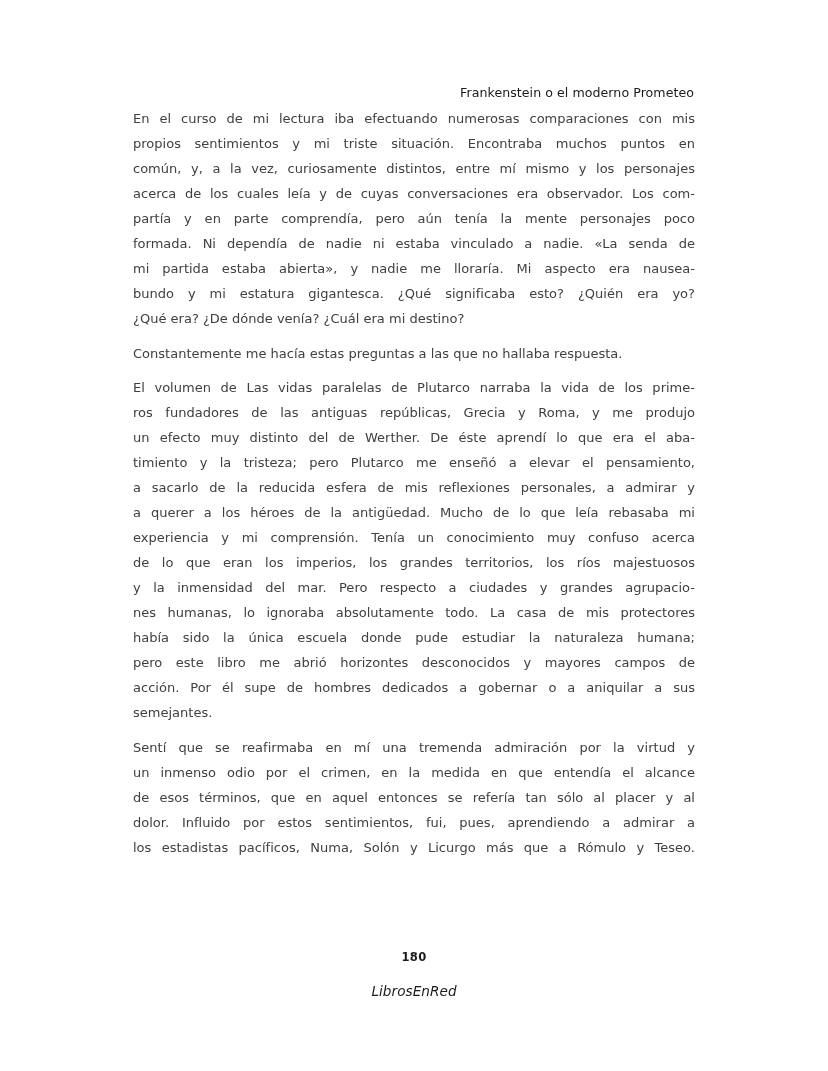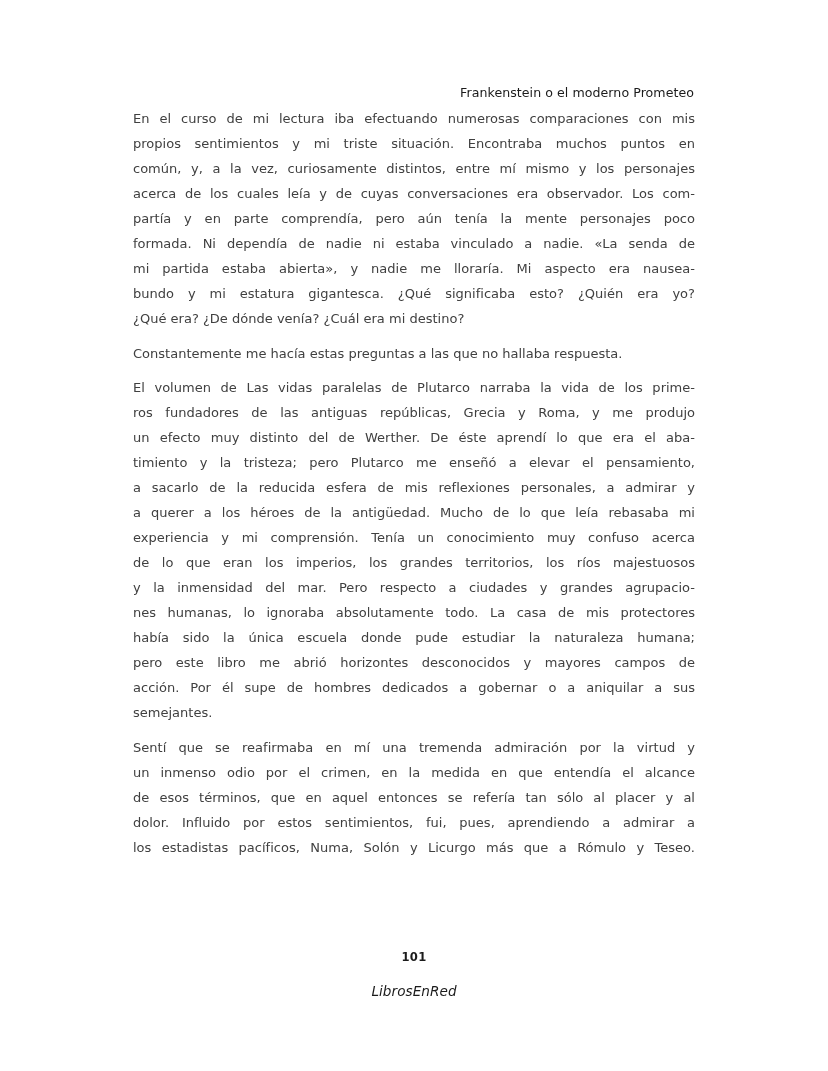--- a/index.html
+++ b/index.html
@@ -124,17 +124,17 @@
     <p class="para">
         <span class="line">Sentí que se reafirmaba en mí una tremenda admiración por la virtud y</span>
         <span class="line">un inmenso odio por el crimen, en la medida en que entendía el alcance</span>
         <span class="line">de esos términos, que en aquel entonces se refería tan sólo al placer y al</span>
         <span class="line">dolor. Influido por estos sentimientos, fui, pues, aprendiendo a admirar a</span>
         <span class="line">los estadistas pacíficos, Numa, Solón y Licurgo más que a Rómulo y Teseo.</span>
       </p>
 
   </div>
 
-  <div class="footer-page-number">101</div>
+  <div class="footer-page-number">180</div>
 
   <div class="footer-imprint">LibrosEnRed</div>
 
 </div>
 
 </body></html>

